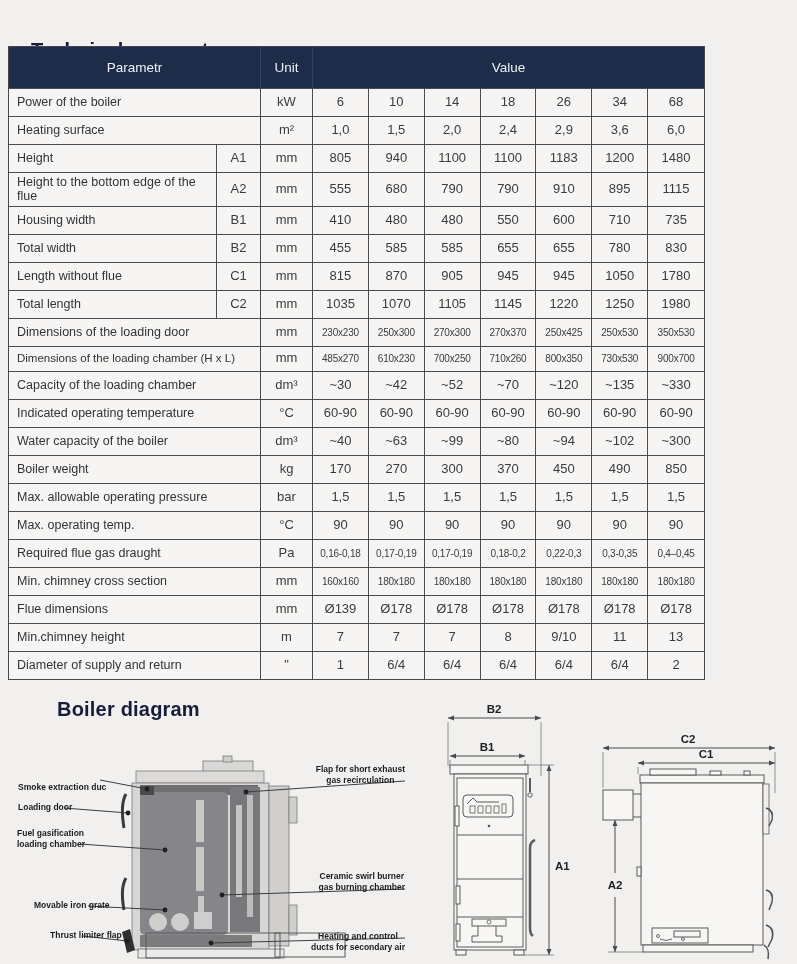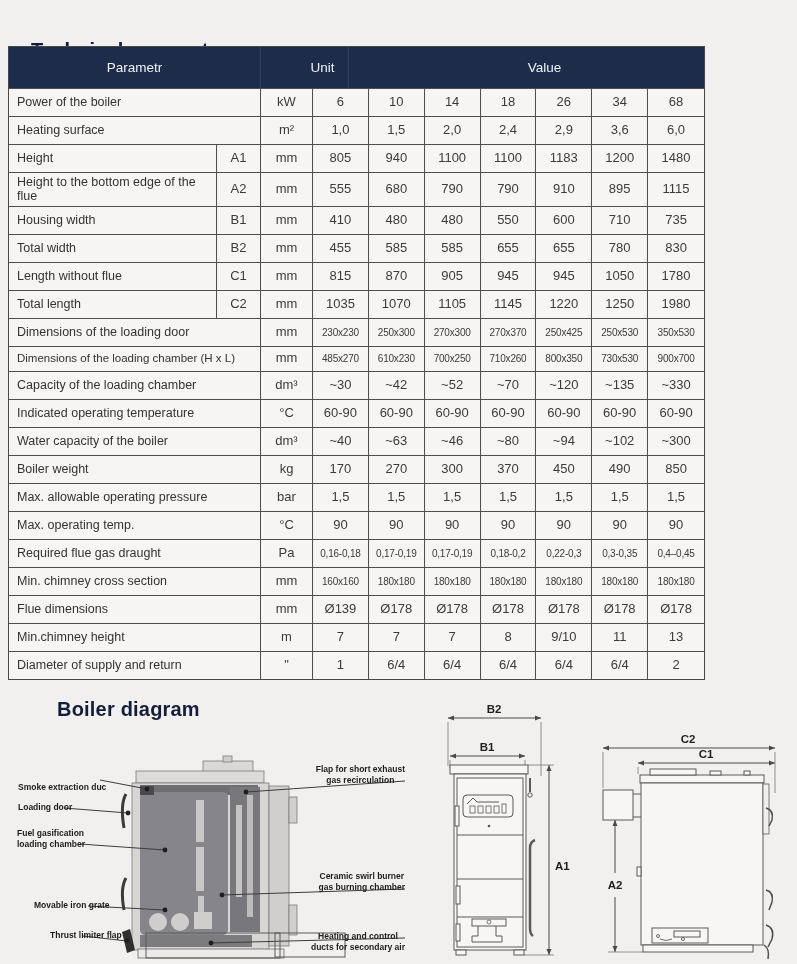--- a/index.html
+++ b/index.html
@@ -14,21 +14,21 @@
     font-size:20px;font-weight:bold;color:#151d3a;letter-spacing:.2px;margin-top:30px;
   }
   
   .ttable{
     position:absolute;left:8px;top:46px;width:697px;
     border:1px solid #474747;background:#f6f5f3;
     box-sizing:border-box;
   }
   .t-head{
     display:grid;grid-template-columns:252px 52px 1fr;
-    background:#1c2c49;color:#eef1f6;height:41px;gap:36px;
+    background:#1c2c49;color:#eef1f6;height:41px;
   }
   .t-head .hcell{
     display:flex;align-items:center;justify-content:center;
     font-size:13.5px;border-right:1px solid #32425e;
   }
   .t-head .hcell:last-child{border-right:none;}
   .t-row{
     display:grid;grid-template-columns:208px 44px 52px repeat(7,1fr);
     border-top:1px solid #4d4d4d;min-height:27px;background:#f6f5f3;
   }
@@ -210,21 +210,21 @@
         <div class="cell val">60-90</div>
         <div class="cell val">60-90</div>
         <div class="cell val">60-90</div>
         <div class="cell val">60-90</div>
       </div>
       <div class="t-row">
         <div class="cell name span2">Water capacity of the boiler</div>
         <div class="cell unit">dm³</div>
         <div class="cell val">~40</div>
         <div class="cell val">~63</div>
-        <div class="cell val">~46</div>
+        <div class="cell val">~99</div>
         <div class="cell val">~80</div>
         <div class="cell val">~94</div>
         <div class="cell val">~102</div>
         <div class="cell val">~300</div>
       </div>
       <div class="t-row">
         <div class="cell name span2">Boiler weight</div>
         <div class="cell unit">kg</div>
         <div class="cell val">170</div>
         <div class="cell val">270</div>

